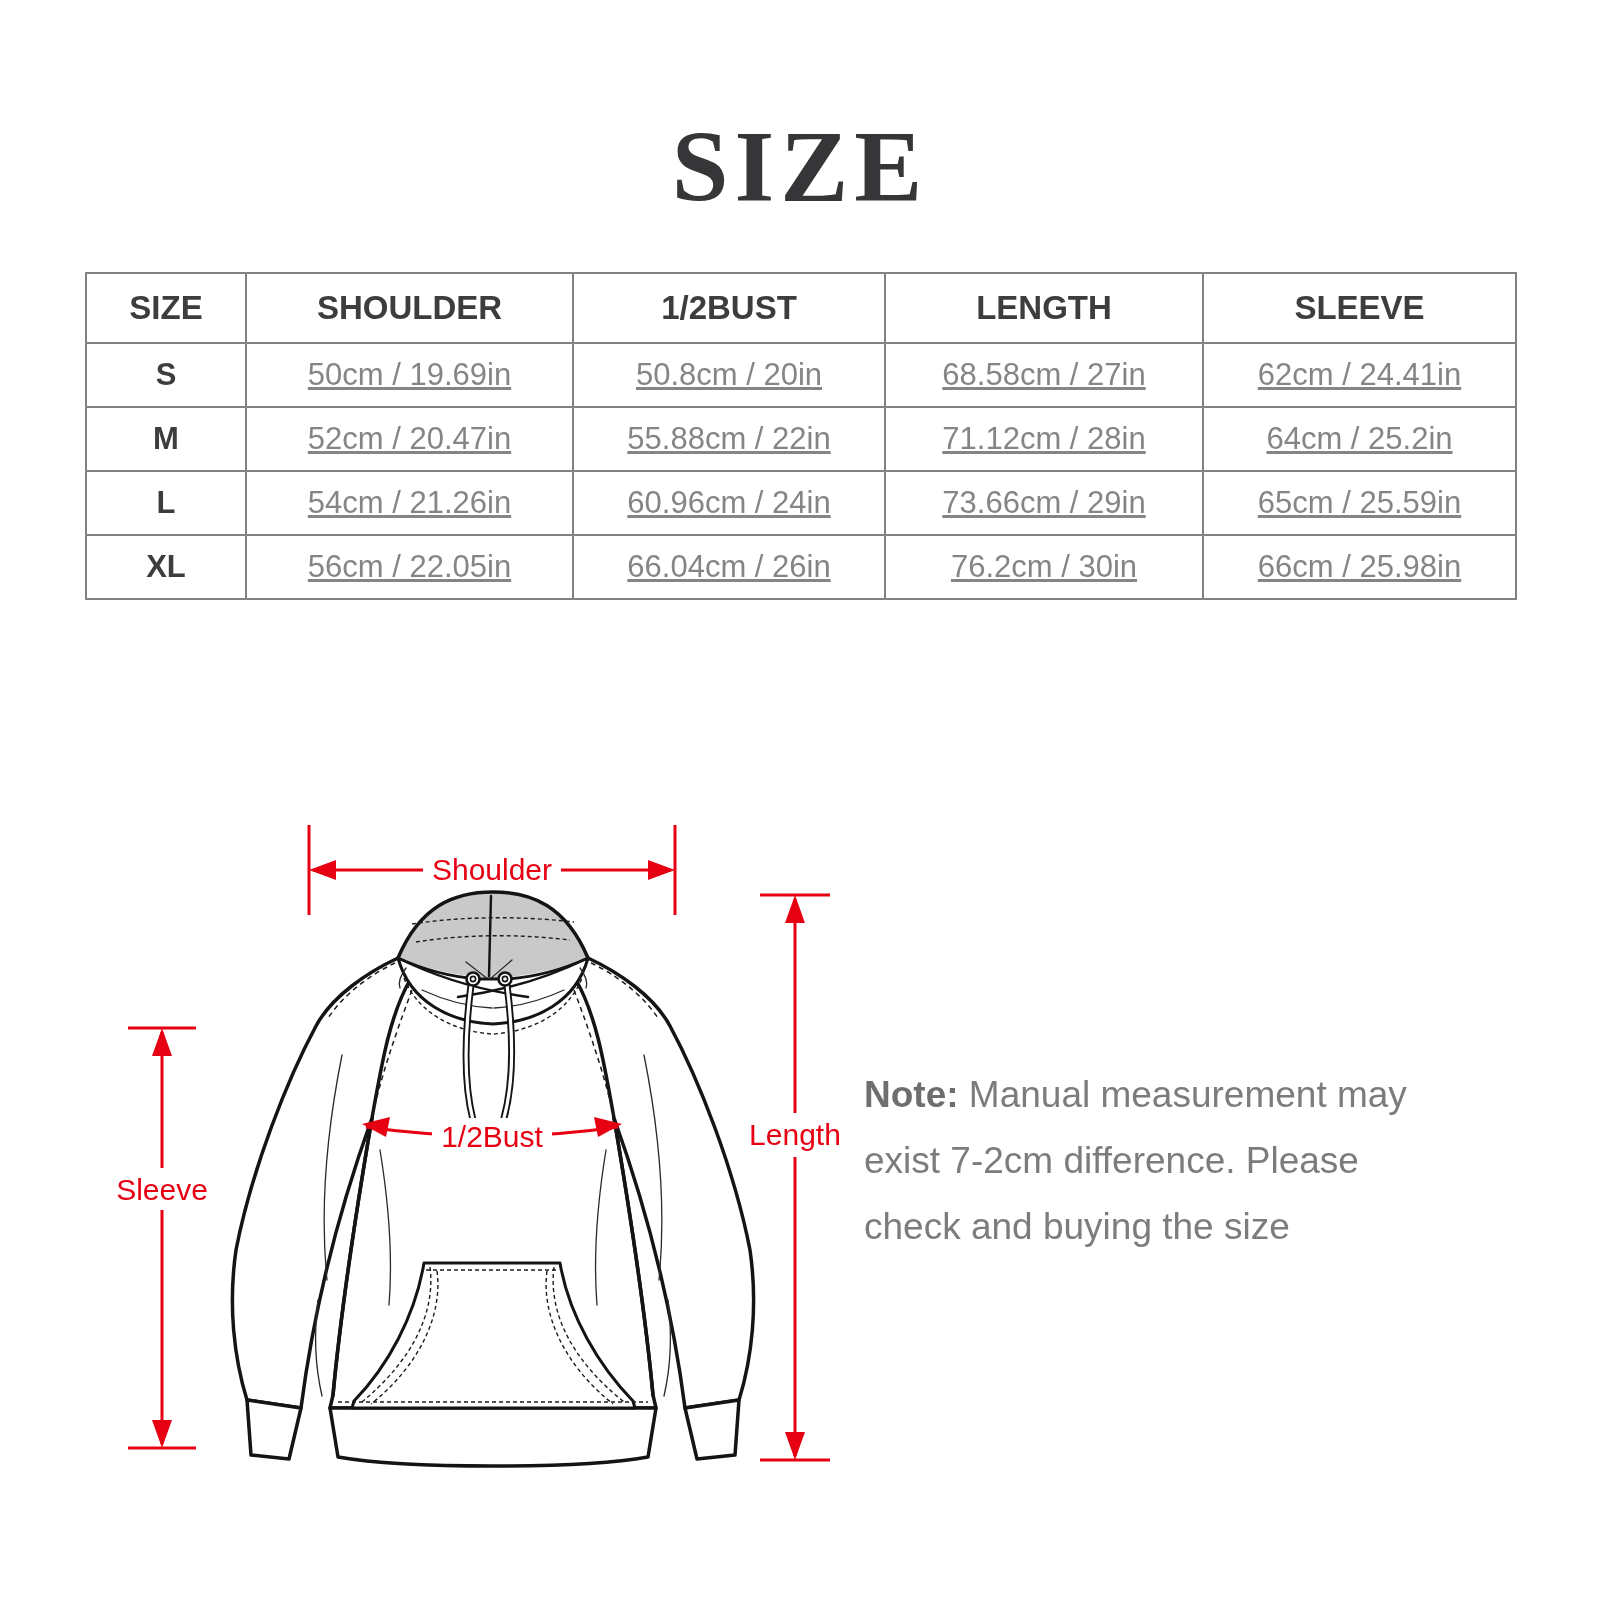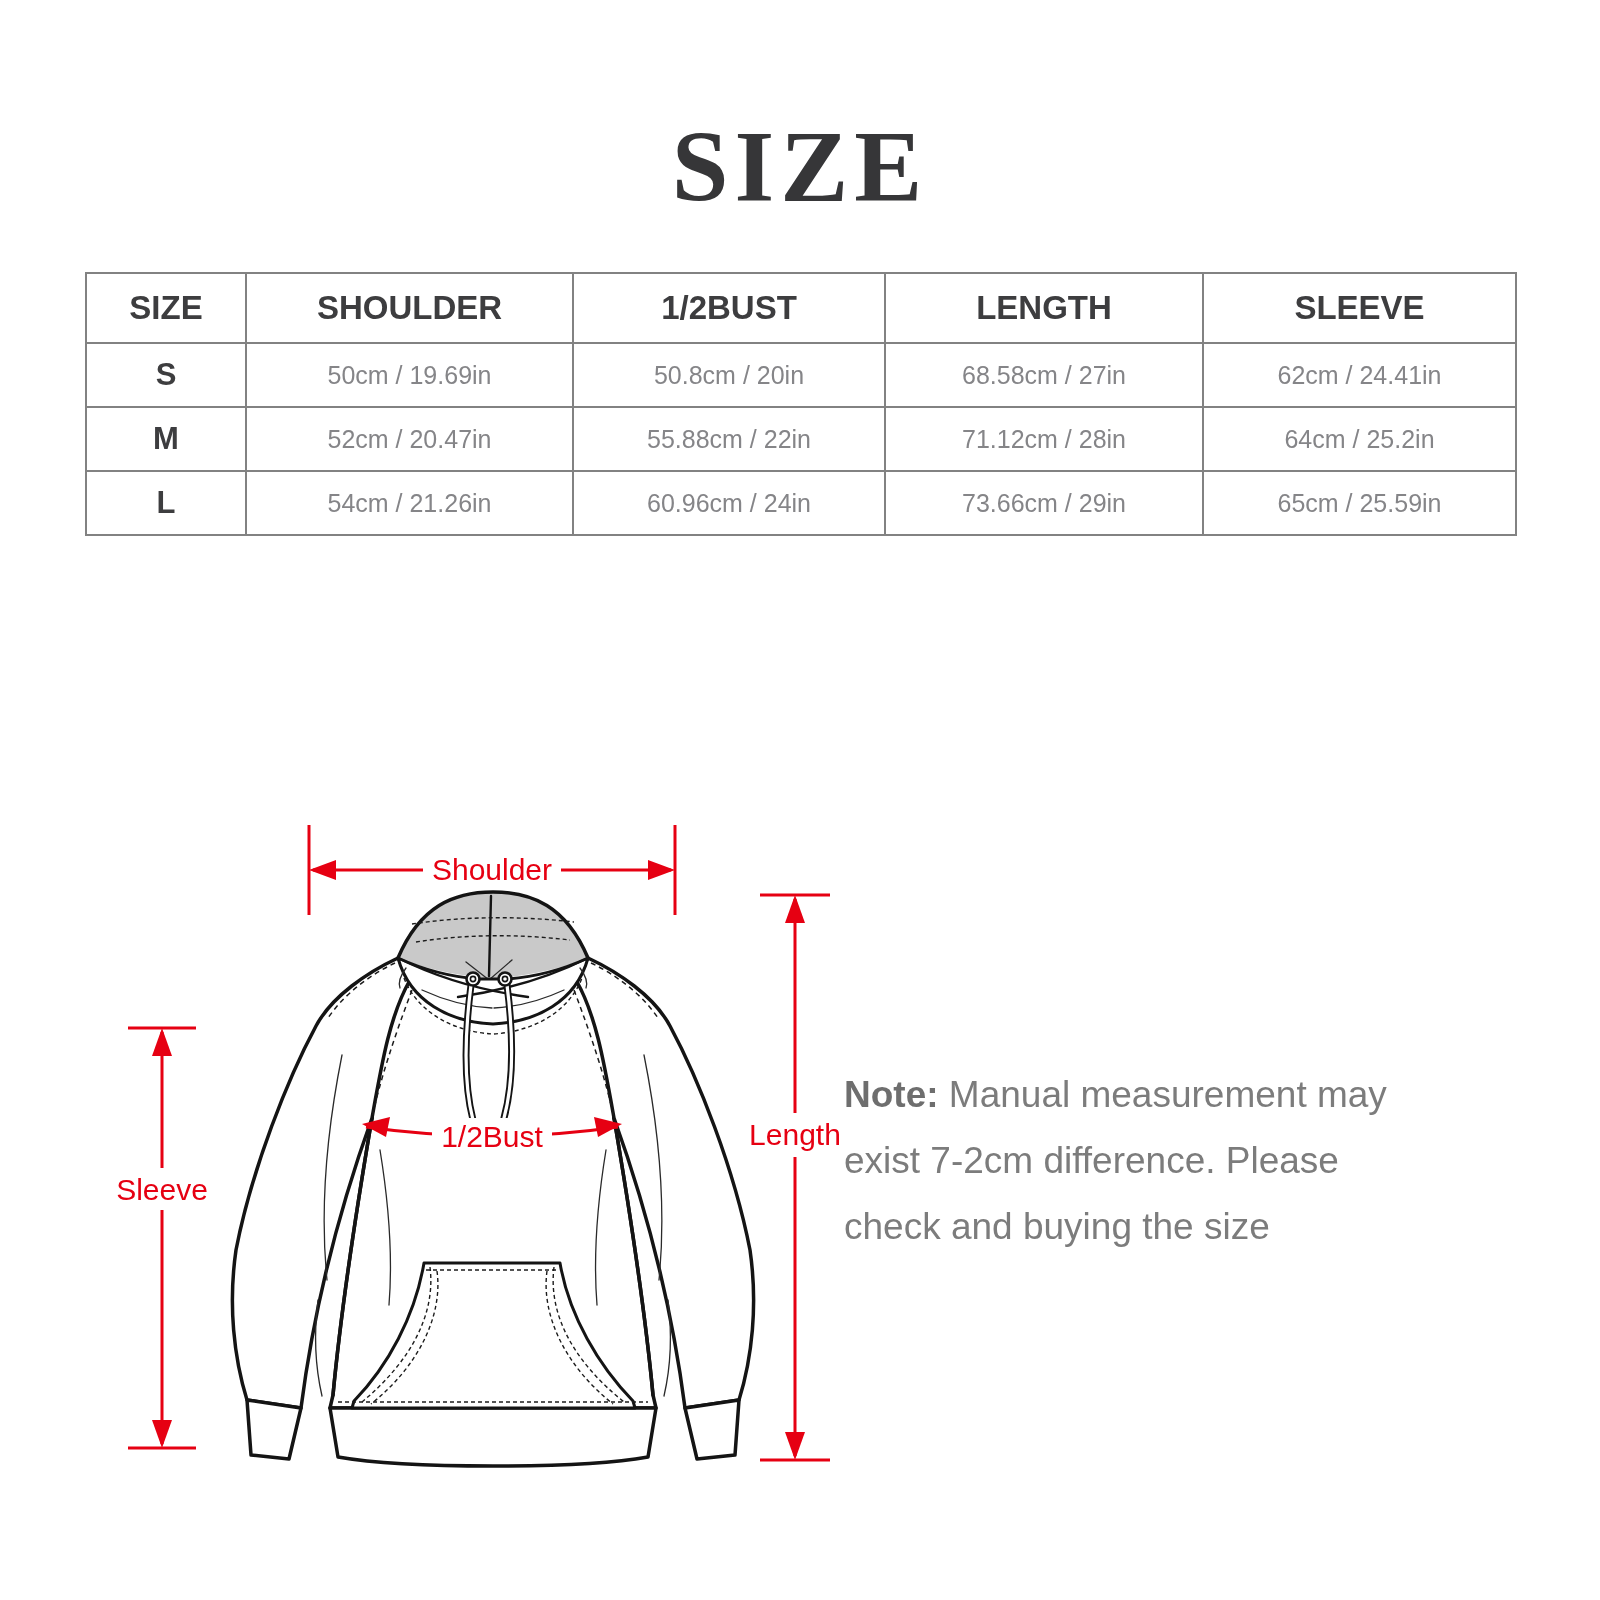--- a/index.html
+++ b/index.html
@@ -7,23 +7,23 @@
           font-family:"Liberation Sans","DejaVu Sans",sans-serif;}
   .page-title{position:absolute;left:0;top:108px;width:1600px;text-align:center;
               font-family:"Liberation Serif","DejaVu Serif",serif;font-weight:bold;
               font-size:102px;letter-spacing:6px;color:#363638;}
   table.size-table{position:absolute;left:85px;top:272px;width:1430px;border-collapse:collapse;
                    table-layout:fixed;}
   table.size-table th,table.size-table td{border:2px solid #828282;text-align:center;
                    vertical-align:middle;padding:0;}
   table.size-table thead th{height:68px;font-size:33px;font-weight:bold;color:#3d3d3f;}
   table.size-table tbody th{height:62px;font-size:31px;font-weight:bold;color:#3d3d3f;}
-  table.size-table tbody td{height:62px;font-size:25px;font-weight:normal;color:#858588;}
+  table.size-table tbody td{height:62px;font-size:31px;font-weight:normal;color:#858588;text-decoration:underline;}
   .diagram{position:absolute;left:80px;top:800px;width:790px;height:700px;}
-  .note{position:absolute;left:844px;top:1062px;width:640px;font-size:37px;line-height:66px;
+  .note{position:absolute;left:864px;top:1062px;width:640px;font-size:37px;line-height:66px;
         color:#7c7c7c;}
   .note b{font-weight:bold;color:#6e6e6e;}
   .accent-g{color:#e60012;}
   .hood-interior{fill:#c9c9c9;}
   .outline{fill:#ffffff;stroke:#141414;stroke-width:3.5;stroke-linejoin:round;}
   .stroke-only{fill:none;stroke:#141414;stroke-width:3.5;stroke-linecap:round;}
   .stroke-med{fill:none;stroke:#141414;stroke-width:2.4;stroke-linecap:round;}
   .thin{fill:none;stroke:#2a2a2a;stroke-width:1.3;stroke-linecap:round;}
   .dashed{fill:none;stroke:#1c1c1c;stroke-width:1.5;stroke-dasharray:5 4;}
   .dashed-f{fill:none;stroke:#1c1c1c;stroke-width:1.4;stroke-dasharray:4 3;}
@@ -72,20 +72,27 @@
           <td>71.12cm / 28in</td>
           <td>64cm / 25.2in</td>
         </tr>
         <tr>
           <th>L</th>
           <td>54cm / 21.26in</td>
           <td>60.96cm / 24in</td>
           <td>73.66cm / 29in</td>
           <td>65cm / 25.59in</td>
         </tr>
+        <tr>
+          <th>XL</th>
+          <td>56cm / 22.05in</td>
+          <td>66.04cm / 26in</td>
+          <td>76.2cm / 30in</td>
+          <td>66cm / 25.98in</td>
+        </tr>
       </tbody>
   </table>
 
   <div class="diagram">
     <svg width="790" height="700" viewBox="0 0 790 700" xmlns="http://www.w3.org/2000/svg">
 
       <g>
 
         <path class="outline" d="M330,180 C305,220 292,270 292,318 C278,400 262,500 253,595 L250,608
                  L576,608 L573,595 C564,500 548,400 534,318 C534,270 521,220 496,180 Z"></path>

